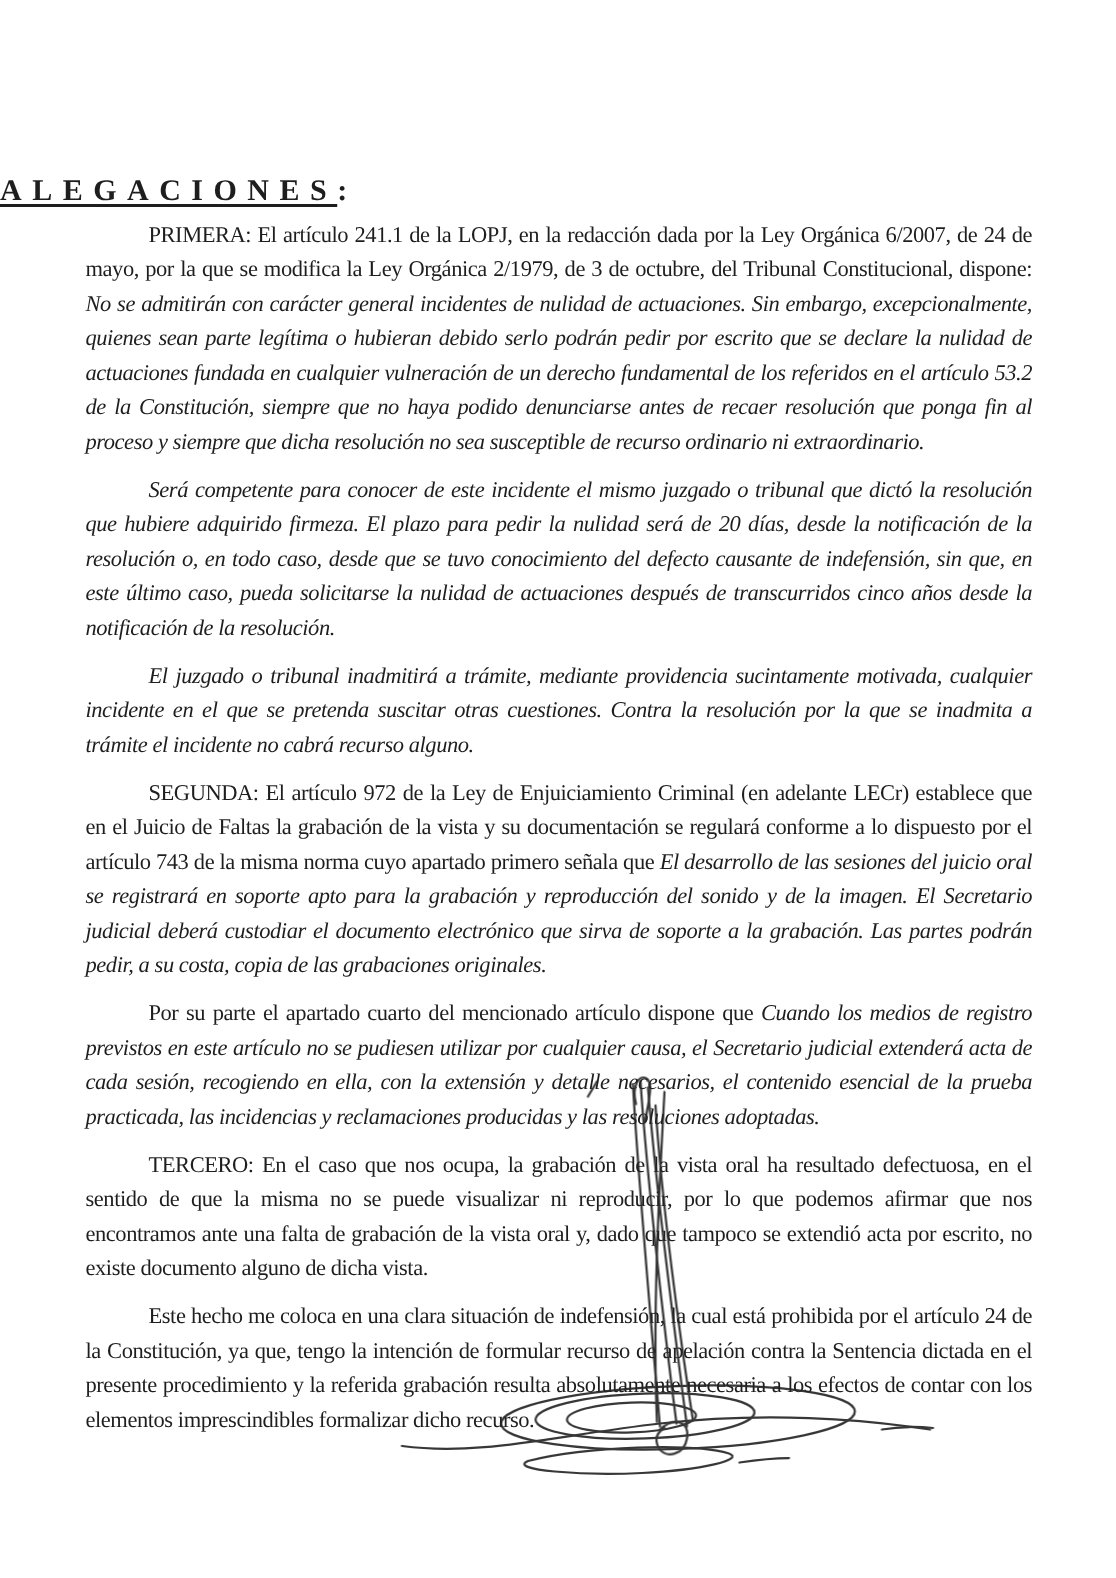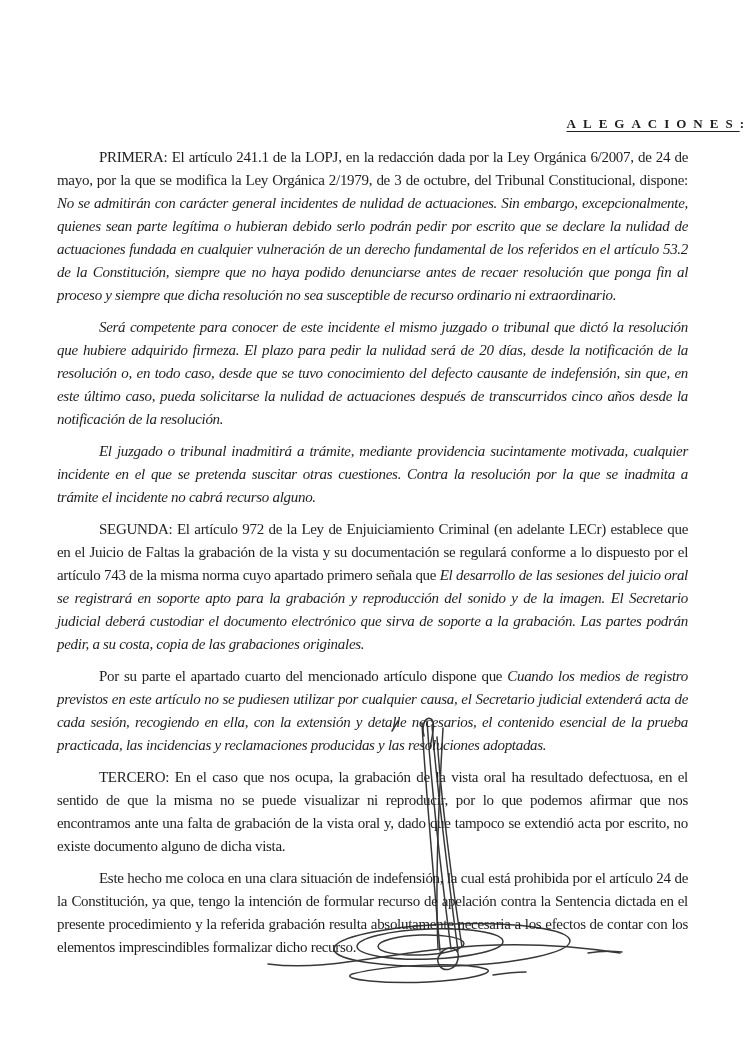--- a/index.html
+++ b/index.html
@@ -5,22 +5,22 @@
   :root { --paper:#ffffff; --ink:#1e1e1e; --pen:#262626; }
   html,body { margin:0; padding:0; background:#ffffff; }
   .page {
     position:relative; width:744px; height:1052px;
     background:var(--paper); overflow:hidden;
     font-family:"Liberation Serif","DejaVu Serif",serif;
     color:var(--ink);
   }
   .doc-title {
     position:absolute; top:116px; left:0; width:744px;
-    margin:0; text-align:right;
-    font-size:13px; font-weight:bold; color:var(--ink);
+    margin:0; text-align:left;
+    font-size:20px; font-weight:bold; color:var(--ink);
   }
   .doc-title .u { text-decoration:underline; text-underline-offset:3px; letter-spacing:7px; }
   .doc-title .colon { font-weight:bold; }
   .doc-body {
     position:absolute; top:146px; left:57px; width:631px;
     font-size:15px; line-height:23px; letter-spacing:-0.3px;
     text-align:justify; text-justify:inter-word;
   }
   p.para { margin:0 0 9px 0; text-indent:42px; }
   .it { font-style:italic; }

